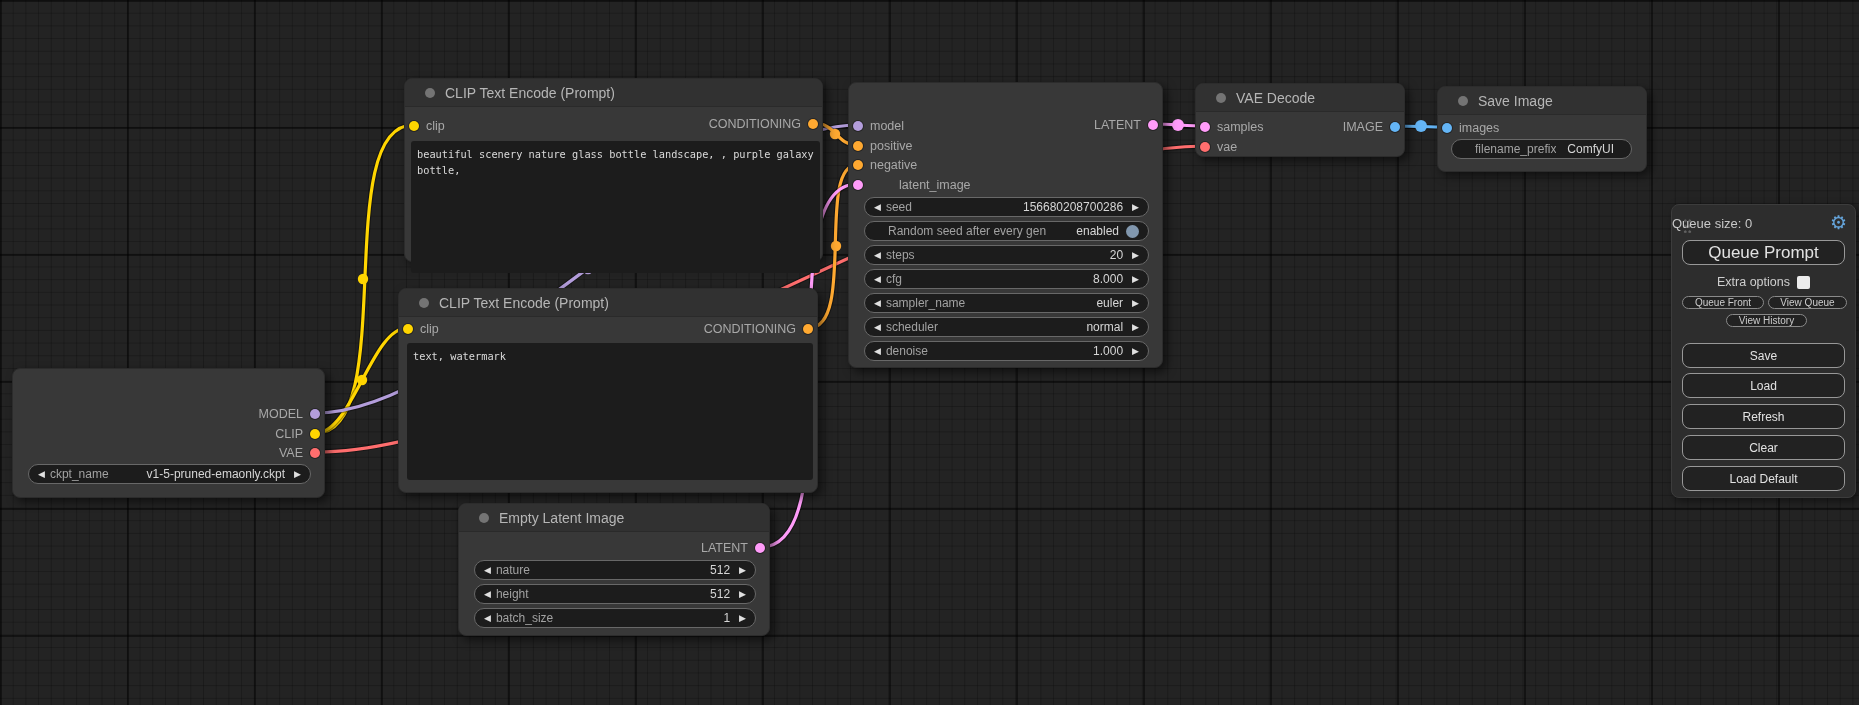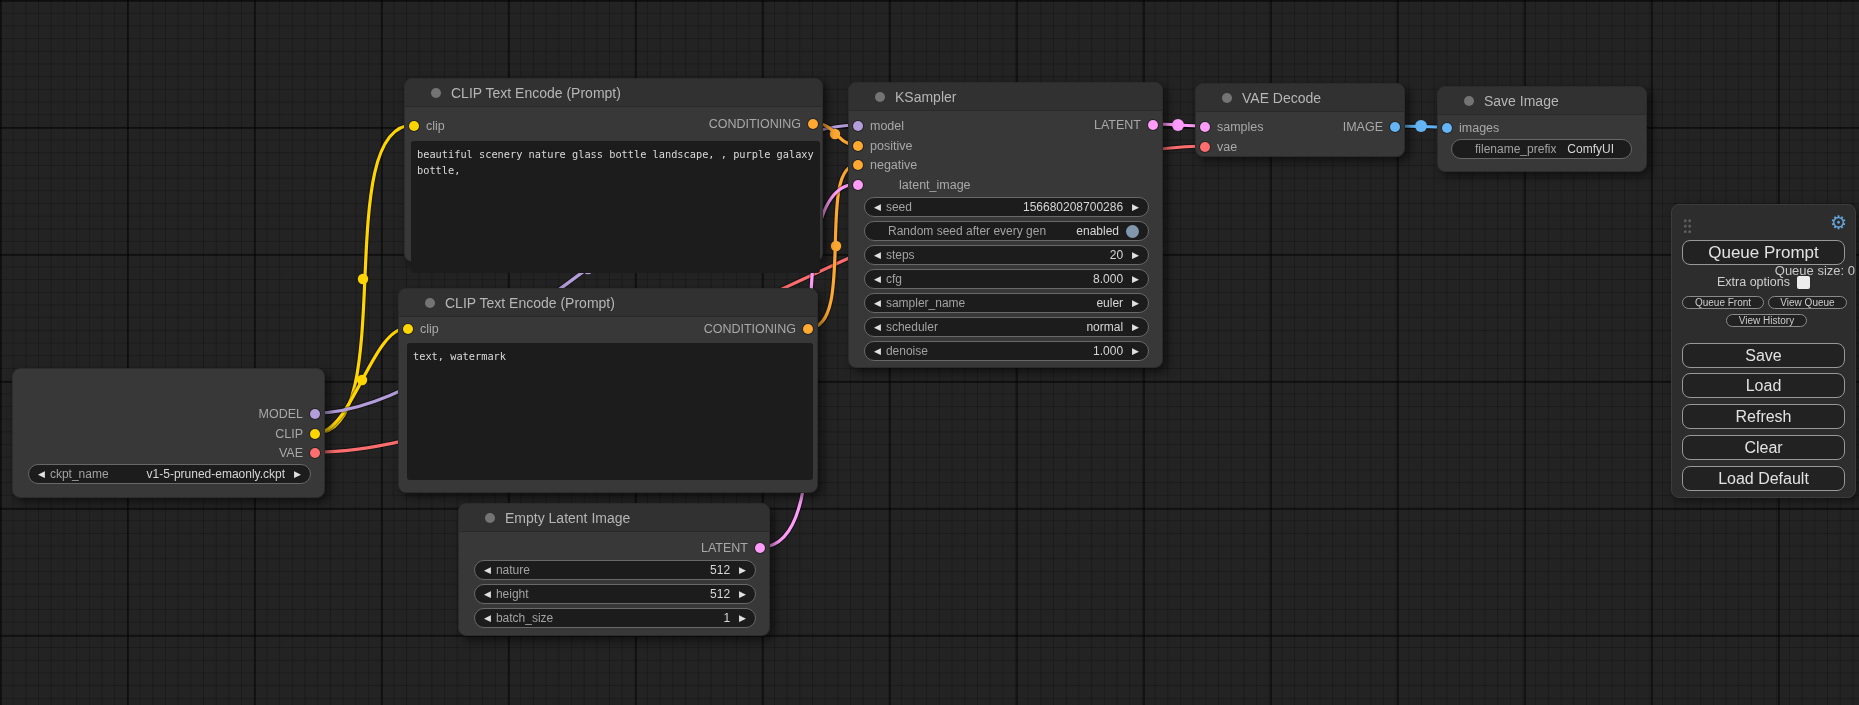--- a/index.html
+++ b/index.html
@@ -18,21 +18,21 @@
   #wires { position:absolute; left:0; top:0; z-index:1; }
 
   .node {
     position:absolute; z-index:2; background:#383838;
     border:1px solid #2c2c2c; border-radius:8px;
     box-shadow: 4px 4px 10px rgba(0,0,0,0.55);
   }
   .node-title {
     height:28px; background:#313131; border-radius:7px 7px 0 0;
     border-bottom:1px solid #2a2a2a;
-    display:flex; align-items:center; padding-left:26px;
+    display:flex; align-items:center; padding-left:20px;
     color:#b6b6b6; font-size:14px; white-space:nowrap;
   }
   .title-dot { width:10px; height:10px; border-radius:50%; background:#747474; margin-right:10px; flex:0 0 auto; }
 
   .slot { position:absolute; height:16px; display:flex; align-items:center; gap:7px;
           font-size:12.5px; color:#a8a8a8; white-space:nowrap; }
   .slot.in  { left:4px; }
   .slot.out { right:4px; flex-direction:row-reverse; }
   .dot { width:10px; height:10px; border-radius:50%; box-shadow:0 0 0 1px rgba(0,0,0,0.35); flex:0 0 auto; }
   .c-model { background:#B39DDB; } .c-clip { background:#FFD500; }
@@ -62,27 +62,27 @@
   #menu {
     position:absolute; z-index:3; left:1671px; top:204px; width:185px; height:294px;
     background:#2d2d2d; border:1px solid #3c3c3c; border-radius:8px;
     box-shadow: 3px 3px 9px rgba(0,0,0,0.5);
   }
   .drag-handle {
     position:absolute; left:11px; top:13px; width:9px; height:15px;
     background-image:radial-gradient(circle, #606060 1.3px, transparent 1.6px);
     background-size:4.5px 5.5px;
   }
-  .queue-size { position:absolute; left:0; right:0; top:11px; text-align:right;
-    color:#c8c8c8; font-size:13px;margin-top:47px; }
+  .queue-size { position:absolute; left:0; right:0; top:11px; text-align:left;
+    color:#c8c8c8; font-size:13px; }
   .gear { position:absolute; right:8px; top:8px; color:#64a3d9; font-size:19px; line-height:19px; cursor:pointer; }
   .btn {
     position:absolute; left:10px; right:10px; height:25px;
     background:#222222; border:1px solid #989898; border-radius:8px;
-    color:#e2e2e2; font-size:16px; display:flex; align-items:center; justify-content:center;
+    color:#e2e2e2; font-size:12px; display:flex; align-items:center; justify-content:center;
     font-family:"Liberation Sans", sans-serif; cursor:pointer;
   }
   .btn.qp { font-size:17px; }
   .btn-sm {
     position:absolute; height:13px; background:#222222; border:1px solid #8a8a8a;
     border-radius:8px; color:#cccccc; font-size:10px;
     display:flex; align-items:center; justify-content:center; cursor:pointer;
   }
   .extra-row { position:absolute; left:0; right:0; top:70px; display:flex;
     align-items:center; justify-content:center; gap:7px; color:#cfcfcf; font-size:12.5px; }
@@ -179,24 +179,20 @@
     </div>
     <div class="widget" style="left:15px; top:95px; width:283px;">
       <span class="arrow">◀</span>
       <span class="wname">ckpt_name</span>
       <span class="wval">v1-5-pruned-emaonly.ckpt</span>
       <span class="arrow r">▶</span>
     </div>
   </div>
 
   <div class="node" style="left:848px; top:82px; width:315px; height:286px;">
-    <div class="node-title">
-      <span class="title-dot"></span>
-      <span>KSampler</span>
-    </div>
     <div class="slot in" style="top:35px;">
       <span class="dot c-model"></span>
       <span>model</span>
     </div>
     <div class="slot in" style="top:55px;">
       <span class="dot c-cond"></span>
       <span>positive</span>
     </div>
     <div class="slot in" style="top:74px;">
       <span class="dot c-cond"></span>

